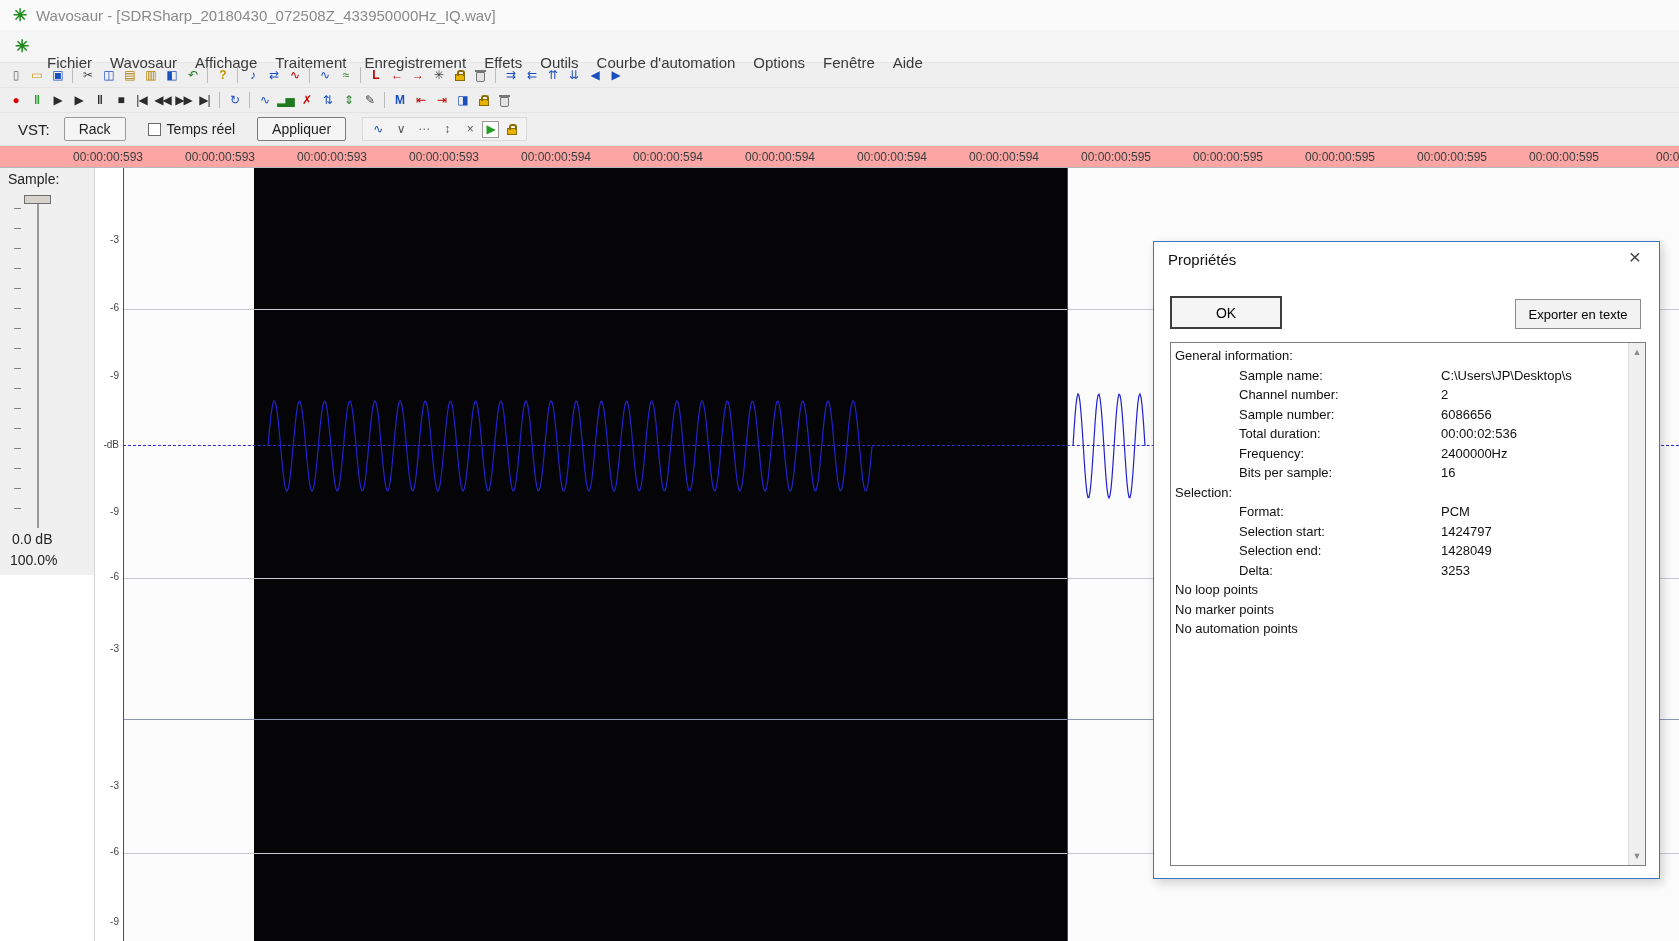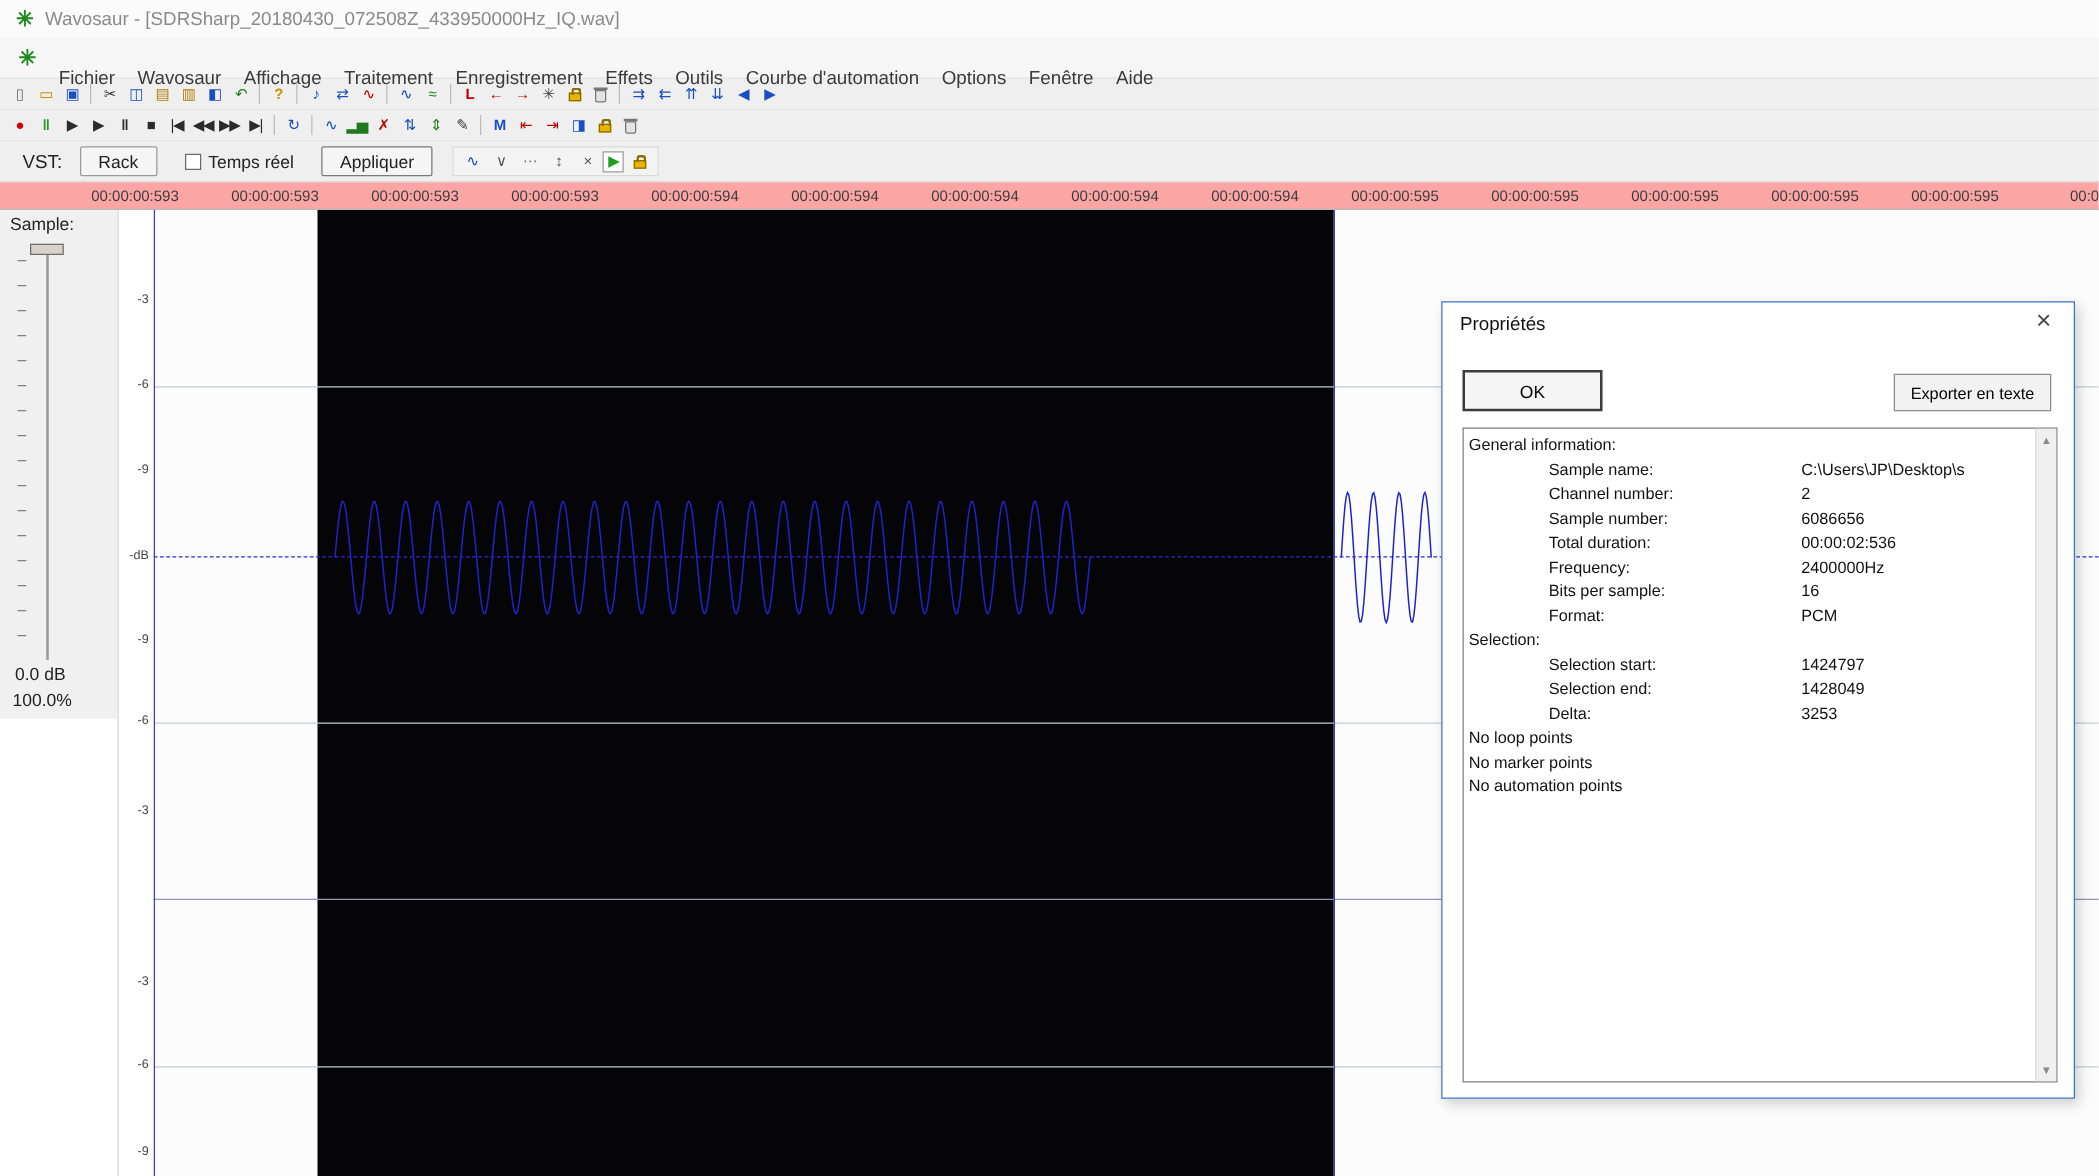--- a/index.html
+++ b/index.html
@@ -291,25 +291,25 @@
         </div>
         <div class="prop-row">
           <span class="prop-label">Frequency:</span>
           <span class="prop-value">2400000Hz</span>
         </div>
         <div class="prop-row">
           <span class="prop-label">Bits per sample:</span>
           <span class="prop-value">16</span>
         </div>
         <div class="prop-row">
+          <span class="prop-header">Selection:</span>
+        </div>
+        <div class="prop-row">
           <span class="prop-label">Format:</span>
           <span class="prop-value">PCM</span>
-        </div>
-        <div class="prop-row">
-          <span class="prop-header">Selection:</span>
         </div>
         <div class="prop-row">
           <span class="prop-label">Selection start:</span>
           <span class="prop-value">1424797</span>
         </div>
         <div class="prop-row">
           <span class="prop-label">Selection end:</span>
           <span class="prop-value">1428049</span>
         </div>
         <div class="prop-row">

